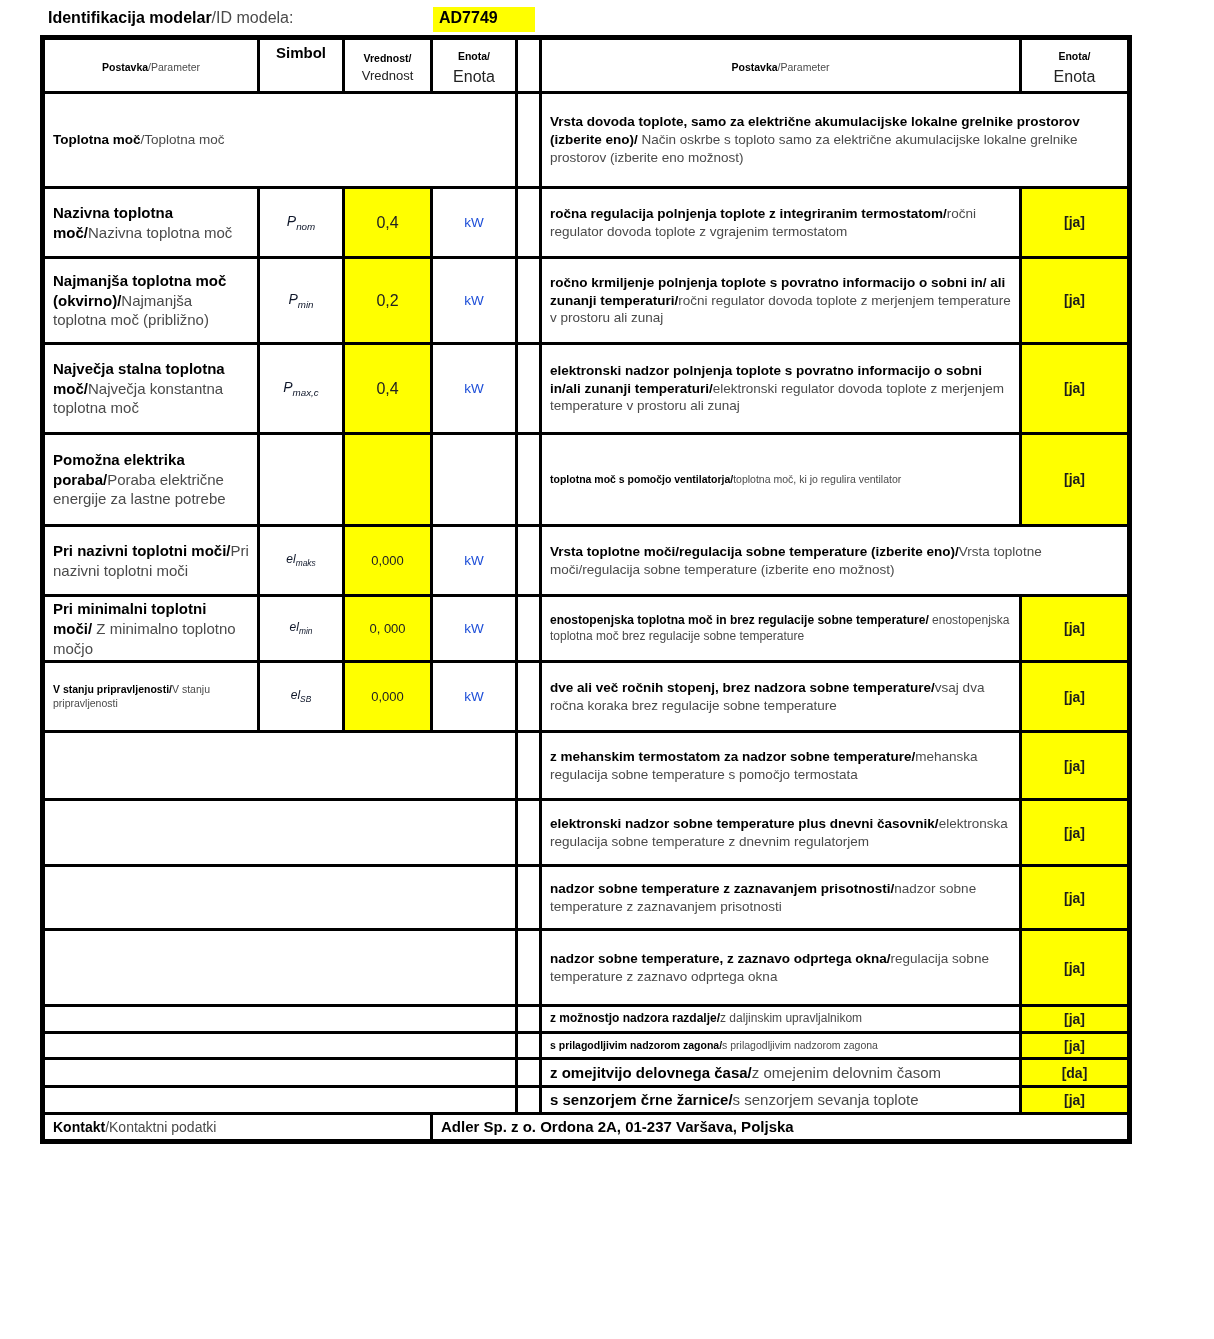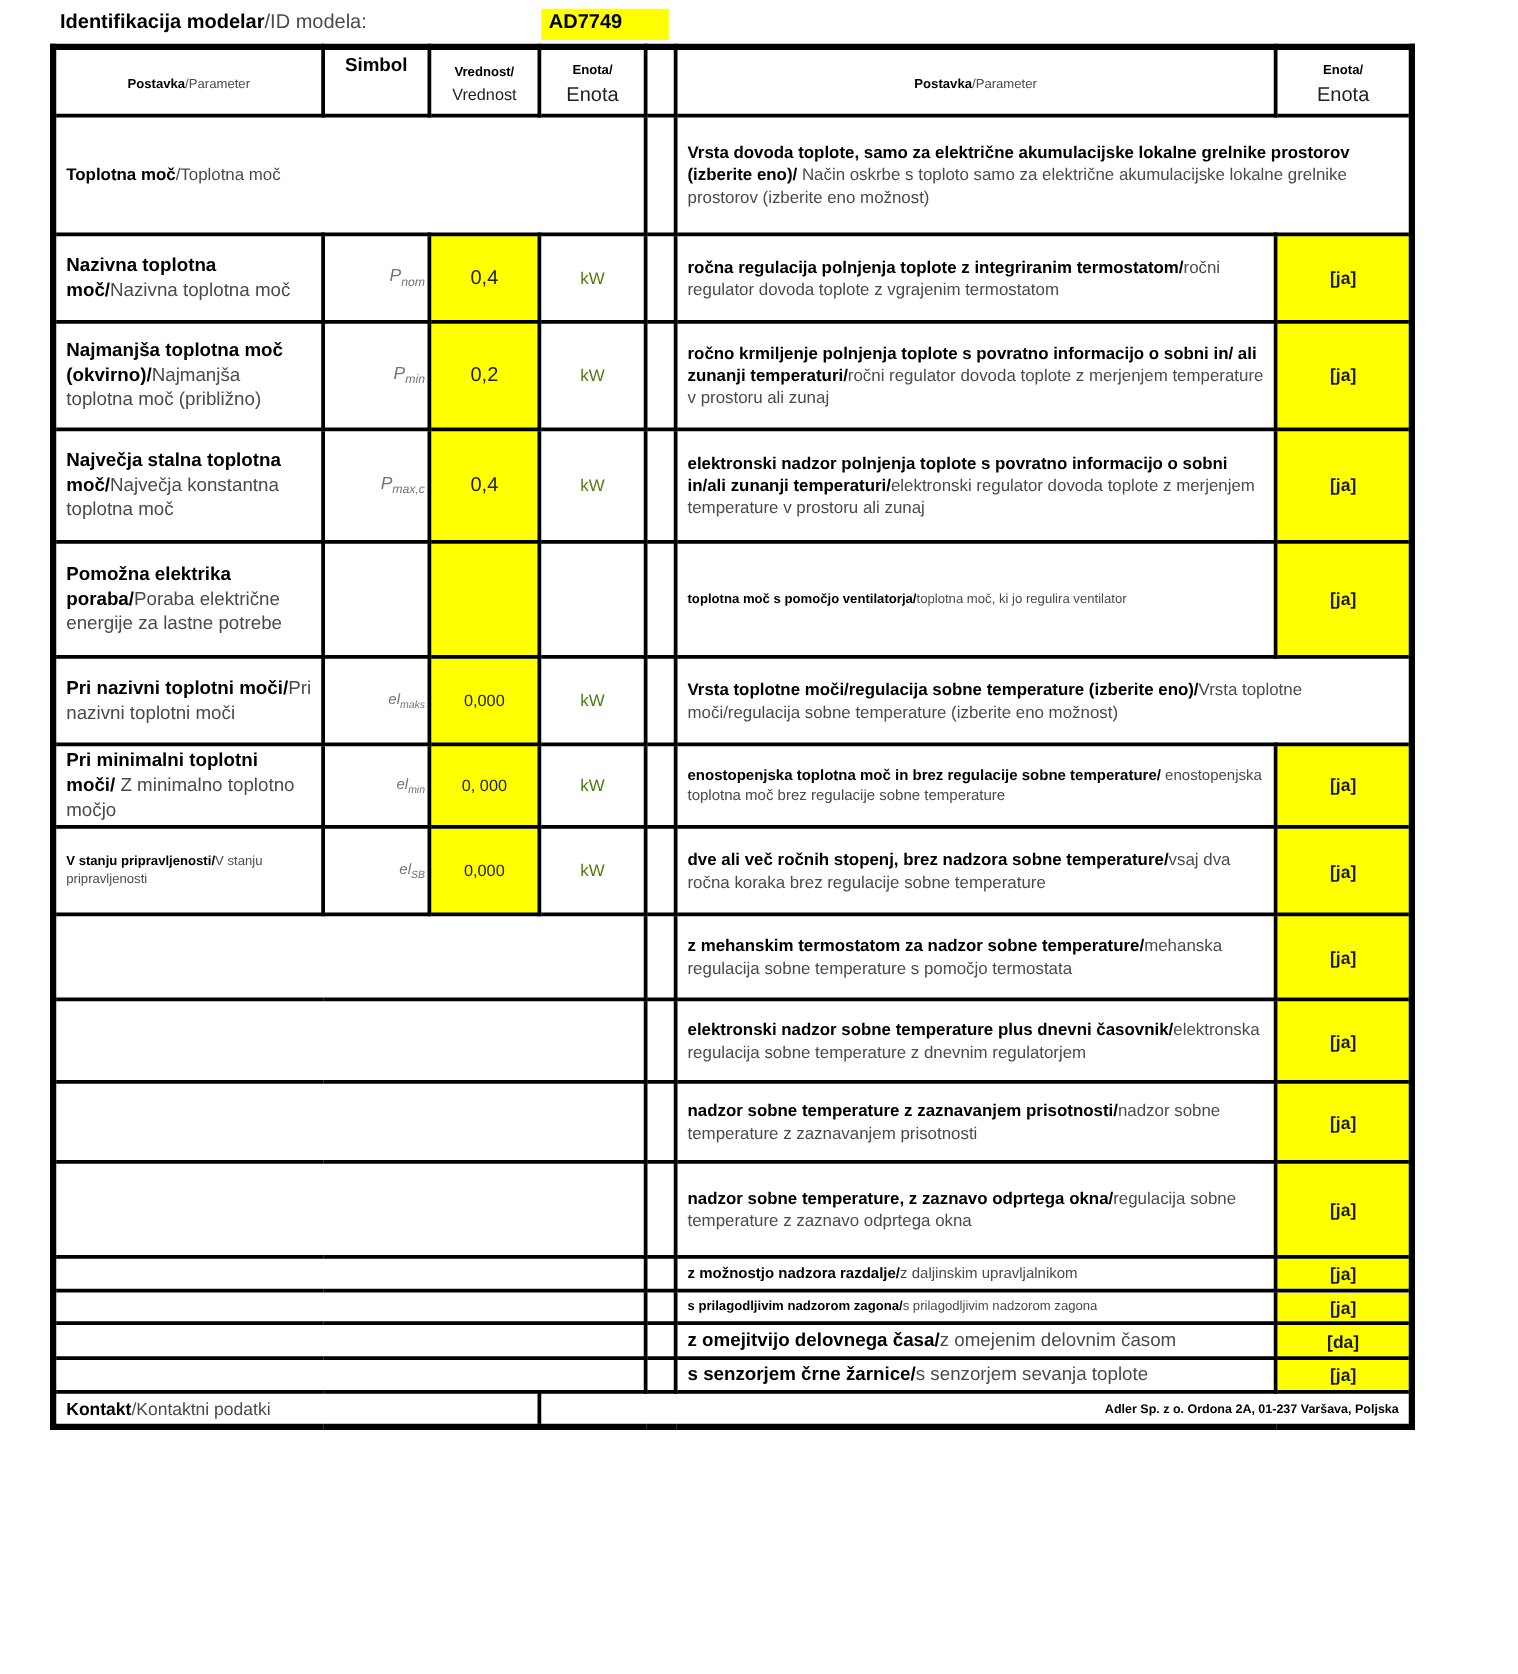--- a/index.html
+++ b/index.html
@@ -12,34 +12,34 @@
   .n{color:var(--t2);font-weight:normal}
   .model-badge{position:absolute;left:433px;top:7px;width:102px;height:25px;
        background:var(--hl);font-weight:bold;font-size:16px;padding:2px 6px;color:#000}
   table.fiche{position:absolute;left:40px;top:35px;width:1087px;
        border-collapse:collapse;table-layout:fixed;border:5px solid var(--bd)}
   td{border:3px solid var(--bd);vertical-align:middle;padding:2px 8px;
      line-height:1.32;overflow:hidden;word-wrap:break-word}
   td.spacer{padding:0}
   .yellow{background:var(--hl)}
   b{color:#000}
-  .sym{text-align:right;font-style:italic;color:#737373;padding:2px 2px}
+  .sym{text-align:center;font-style:italic;color:#0f172a;padding:2px 2px}
   .sym-lg{font-size:14px}.sym-sm{font-size:12px}
   sub{font-size:70%}
   .val{text-align:center;color:#222}
   .val-lg{font-size:16px}.val-sm{font-size:13px}
-  .unit{text-align:center;font-size:13.5px;color:#4d7c0f}
+  .unit{text-align:center;font-size:13.5px;color:#1d4ed8}
   .rval{text-align:center;font-weight:bold;font-size:14px;color:#1c1c1c;padding:2px 2px}
   .fs-lg{font-size:15px}.fs-md{font-size:13.5px}.fs-sm{font-size:12px}.fs-xs{font-size:10.5px}
   .hd{text-align:center}
   .hd-sm{font-size:10.5px}
   .hd-md{font-size:13px;color:#222}
   .hd-lg{font-size:15px}
   .hd-lg2{font-size:16px;color:#222}
-  .addr{text-align:right;font-size:10px}
+  .addr{text-align:left;font-size:15px}
   .contact{font-size:14px}
 </style>
 </head>
 <body>
 
 <div class="title"><b>Identifikacija modelar</b><span class="n">/ID modela:</span></div>
 <div class="model-badge">AD7749</div>
 
 <table class="fiche">
   <colgroup>

